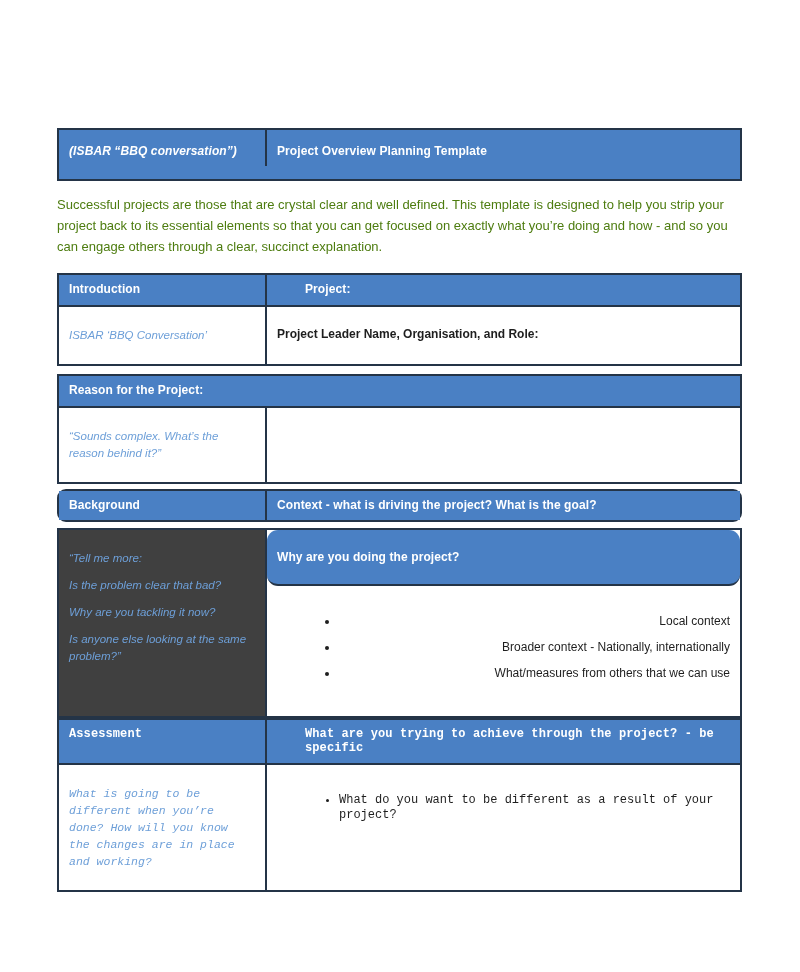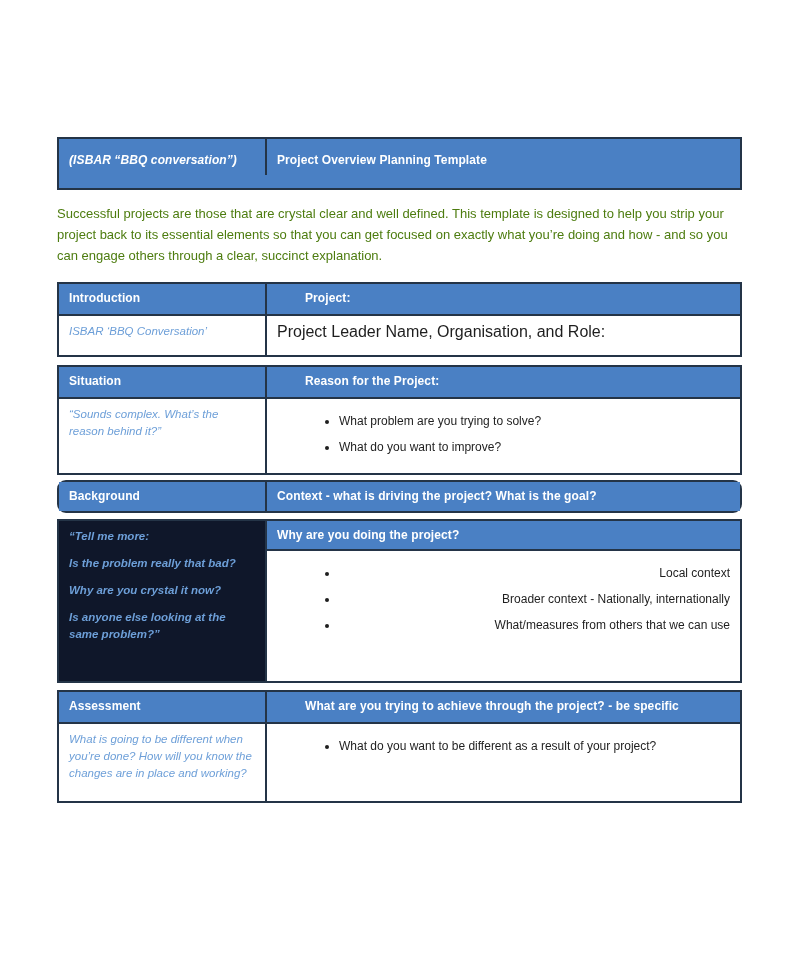--- a/index.html
+++ b/index.html
@@ -6,37 +6,37 @@
   html { background: #fff; }
   body {
     width: 800px; height: 972px;
     position: relative;
     background: #ffffff;
     font-family: "Liberation Sans", sans-serif;
     color: #262626;
   }
   .page {
     position: absolute;
-    left: 57px; top: 137px;
+    left: 57px; top: 128px;
     width: 685px;
   }
 
   
   .sec {
     border: 2px solid var(--border, #243447);
     background: #fff;
     width: 100%;
   }
   .row {
     display: grid;
     grid-template-columns: 208px 1fr;
   }
   .row + .row { border-top: 2px solid var(--border, #243447); }
   .cl { border-right: 2px solid var(--border, #243447); }
-  .cell { padding: 7px 10px; }
+  .cell { padding: 20px 10px; }
 
   .blue {
     background: var(--blue, #4a80c4);
     color: #ffffff;
     font-weight: 700;
     font-size: 12px;
     letter-spacing: 0.1px;
   }
   .blue .cell { padding: 7px 10px 8px 10px; }
 
@@ -50,31 +50,31 @@
     margin: 13px 0 16px 0;
     font-size: 13px;
     line-height: 21px;
     color: #4d7c0f;
   }
 
   
   .gap8 { margin-top: 8px; }
   .gap5 { margin-top: 5px; border-radius: 9px; }
   .gap6 { margin-top: 6px; }
-  .gap7 { margin-top: 7px; }
+  .gap7 { margin-top: 0; font-family: Liberation Mono, monospace; }
 
   
   .w { background: #fff; font-size: 12px; }
   .quote {
     color: var(--quote, #6d9fd8);
     font-style: italic;
     font-size: 11.5px;
     line-height: 17px;
   }
-  .bold-label { font-weight: 400; font-size: 16px; color: #1e1e1e; }
+  .bold-label { font-weight: 700; font-size: 12px; color: #1e1e1e; }
 
   .note-line + .note-line { margin-top: 10px; }
 
   ul.bullets {
     list-style: disc;
     margin: 8px 0 6px 0;
     padding-left: 62px;
   }
   ul.bullets li {
     font-size: 12px;
@@ -82,31 +82,30 @@
     margin-bottom: 11px;
     line-height: 15px;
   }
 
   
   .h-hdr   { min-height: 30px; gap: 28px; }
   .h-isbar { min-height: 41px; }
   .h-title { min-height: 61px; }
   .h-sit   { min-height: 74px; }
   .h-bg1   { min-height: 28px; }
-  .h-why   { min-height: 29px; }
+  .h-why   { min-height: 29px; border-radius: 11px; }
   .h-bgbul { min-height: 130px; text-align: right; }
   .h-ass   { min-height: 79px; }
 
   
   .split { display: grid; grid-template-columns: 208px 1fr; }
   .split .left-span {
     grid-row: 1 / 3;
     border-right: 2px solid var(--border, #243447);
-    background: #0f172a;
-    font-weight: bold;
+    background: #404040;
   }
   .split .right-top { border-bottom: 2px solid var(--border, #243447); }
 </style>
 </head>
 <body>
 
 <div class="page">
 
   <div class="sec blue banner">
     <div class="row">
@@ -123,47 +122,40 @@
       <div class="cell">Project:</div>
     </div>
     <div class="row w h-isbar">
       <div class="cl cell quote">ISBAR ‘BBQ Conversation’</div>
       <div class="cell bold-label">Project Leader Name, Organisation, and Role:</div>
     </div>
   </div>
 
   <div class="sec gap8">
     <div class="row blue h-hdr">
-      <div class="cl cell">Situation</div>
       <div class="cell">Reason for the Project:</div>
     </div>
     <div class="row w h-sit">
       <div class="cl cell quote">“Sounds complex. What’s the reason behind it?”</div>
-      <div class="cell">
-        <ul class="bullets">
-          <li>What problem are you trying to solve?</li>
-          <li>What do you want to improve?</li>
-        </ul>
-      </div>
     </div>
   </div>
 
   <div class="sec gap5">
     <div class="row blue h-bg1">
       <div class="cl cell">Background</div>
       <div class="cell">Context - what is driving the project? What is the goal?</div>
     </div>
   </div>
 
   <div class="sec gap6">
     <div class="split">
       <div class="left-span cell quote">
         <div class="note-line">“Tell me more:</div>
-        <div class="note-line">Is the problem really that bad?</div>
-        <div class="note-line">Why are you crystal it now?</div>
+        <div class="note-line">Is the problem clear that bad?</div>
+        <div class="note-line">Why are you tackling it now?</div>
         <div class="note-line">Is anyone else looking at the same problem?”</div>
       </div>
       <div class="right-top blue cell h-why">Why are you doing the project?</div>
       <div class="cell w h-bgbul">
         <ul class="bullets">
           <li>Local context</li>
           <li>Broader context - Nationally, internationally</li>
           <li>What/measures from others that we can use</li>
         </ul>
       </div>

